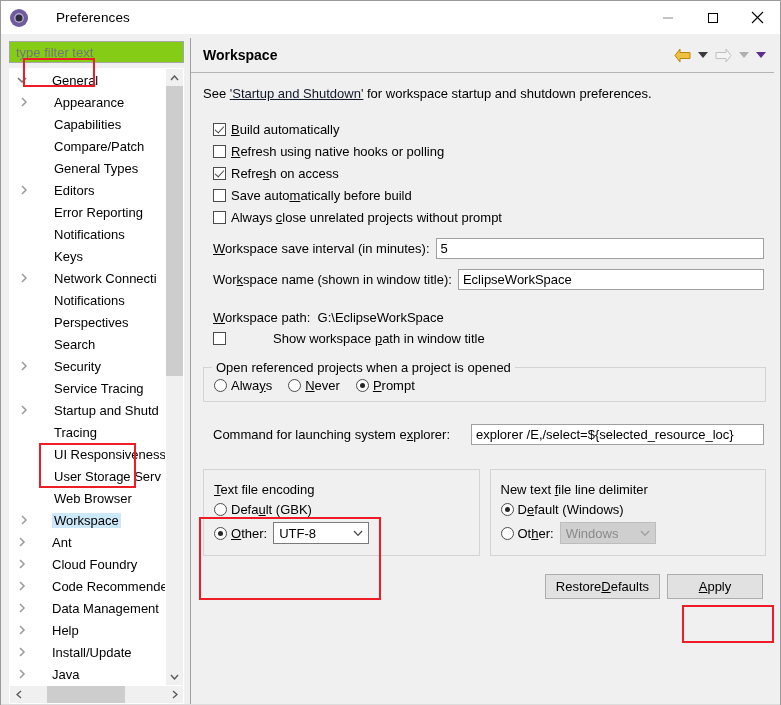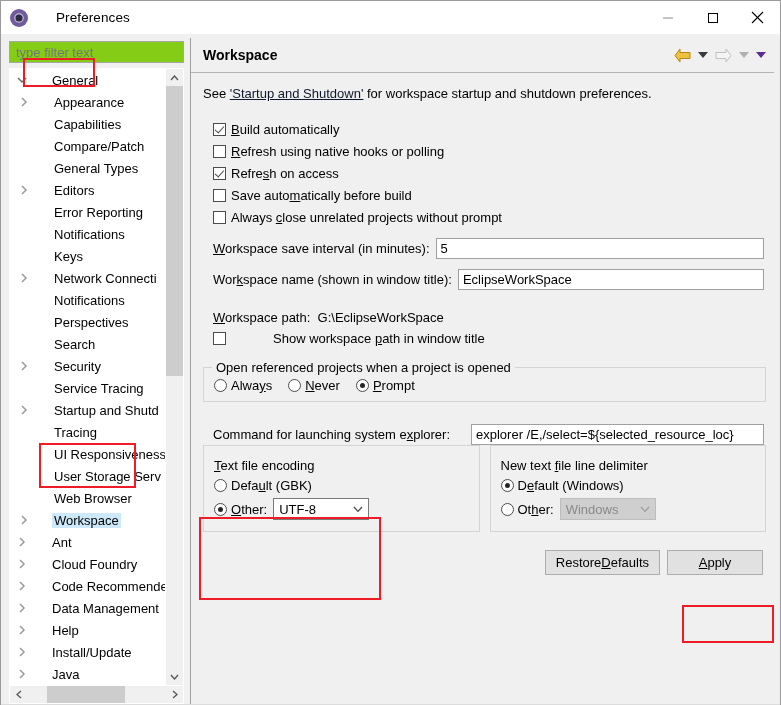--- a/index.html
+++ b/index.html
@@ -304,20 +304,21 @@
     content: "";
     position: absolute; left: 3px; top: 3px;
     width: 5px; height: 5px;
     border-radius: 50%;
     background: #262626;
   }
 
   .encodings {
     display: flex;
     gap: 10px;
+    margin-top: 24px;
   }
   .enc-group {
     flex: 1;
     border: 1px solid #d4d4d4;
     position: relative;
     padding: 12px 10px 10px 10px;
     box-sizing: border-box;
     min-height: 74px;
   }
   .enc-radio-row {

